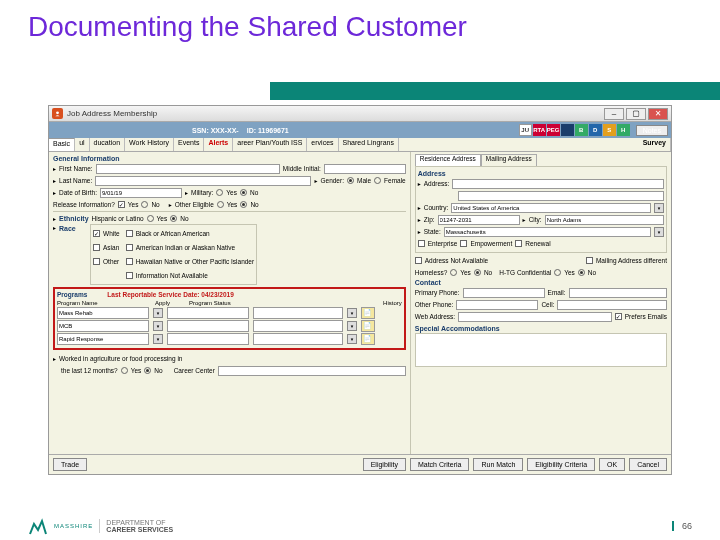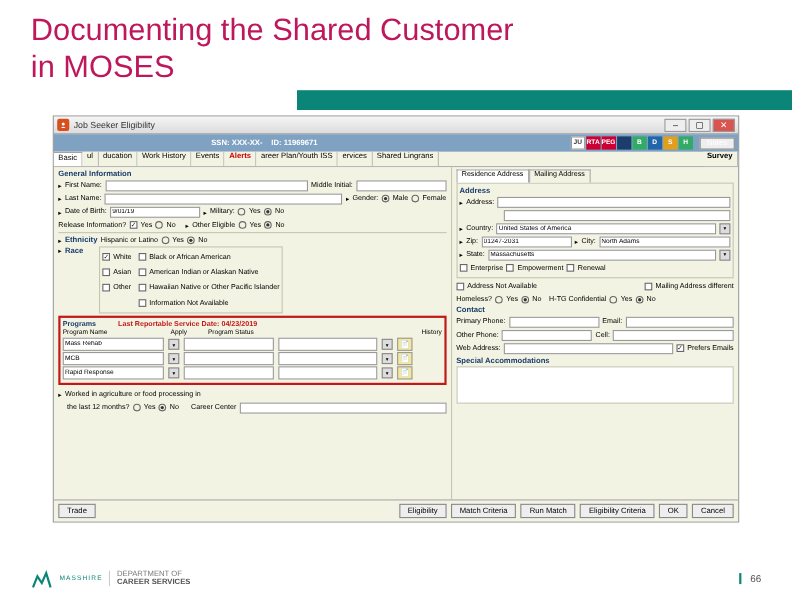--- a/index.html
+++ b/index.html
@@ -1,17 +1,17 @@
 <!DOCTYPE html>
 <html><head>
 <meta charset="utf-8">
 <style>
   * { box-sizing: border-box; margin: 0; padding: 0; }
   body { width: 720px; height: 540px; font-family: Arial, sans-serif; background: #fff; position: relative; overflow: hidden; }
-  .slide-title { font-size: 28px; font-weight: 400; color: #be185d; padding: 10px 28px 4px; line-height: 1.2; }
+  .slide-title { font-size: 28px; font-weight: 400; color: #6d28d9; padding: 10px 28px 4px; line-height: 1.2; }
   .teal-bar { position: absolute; top: 82px; right: 0; width: 450px; height: 18px; background: #0b8577; }
   .app-frame { position: absolute; top: 105px; left: 48px; width: 624px; height: 370px; background: #e8e8e8; border: 1px solid #999; font-size: 7px; }
   .titlebar { height: 16px; background: linear-gradient(#f5f5f5,#dcdcdc); display: flex; align-items: center; padding: 0 3px; border-bottom: 1px solid #aaa; }
   .titlebar-icon { width: 11px; height: 11px; margin-right: 4px; background: #d84f1e; border-radius: 2px; display:flex; align-items:center; justify-content:center;}
   .titlebar-icon svg{width:7px;height:7px;}
   .titlebar-text { flex: 1; font-size: 8px; color: #333; }
   .win-btns { display: flex; gap: 2px; }
   .win-btn { width: 20px; height: 12px; background: #eee; border: 1px solid #999; display:flex; align-items:center; justify-content:center; font-size:8px; }
   .win-btn.close { background: #d9534f; color: #fff; }
   .ssn-row { height: 16px; background: #7fa2c2; display: flex; align-items: center; justify-content: flex-end; padding: 0 3px; color:#fff;}
@@ -72,33 +72,33 @@
   .footer-logo .mh{font-size:6px; color:#0b8577; letter-spacing:1px;}
   .dept{font-size:7px; color:#777; line-height:1;}
   .dept b{color:#555;}
   .page-num { margin-left:auto; font-size:9px; color:#555; border-left:2px solid #0b8577; padding-left:8px;}
   .sel-arrow{width:10px;height:10px;border:1px solid #888;background:#ddd;display:inline-flex;align-items:center;justify-content:center;font-size:5px;}
 </style>
 </head>
 <body>
 
 <div class="slide-title">
-  <span>Documenting the Shared Customer</span><br><span>in MOSES</span>
+  <span>Documenting the Shared Customer</span><br>
 </div>
 <div class="teal-bar"></div>
 
 <div class="app-frame">
   <div class="titlebar">
     <span class="titlebar-icon">
         <svg viewBox="0 0 10 10">
           <circle cx="5" cy="4" r="2" fill="#fff"></circle>
           <path d="M2 9 Q5 6 8 9" fill="#fff"></path>
         </svg>
       </span>
-    <span class="titlebar-text">Job Seeker Eligibility</span>
+    <span class="titlebar-text">Job Address Membership</span>
     <div class="win-btns">
       <span class="win-btn">–</span>
       <span class="win-btn">▢</span>
       <span class="win-btn close">✕</span>
     </div>
   </div>
   <div class="ssn-row">
     <div class="ssn-left">
       <span><span>SSN:</span> <span>XXX-XX-</span></span>
       <span><span>ID:</span> <span>11969671</span></span>

